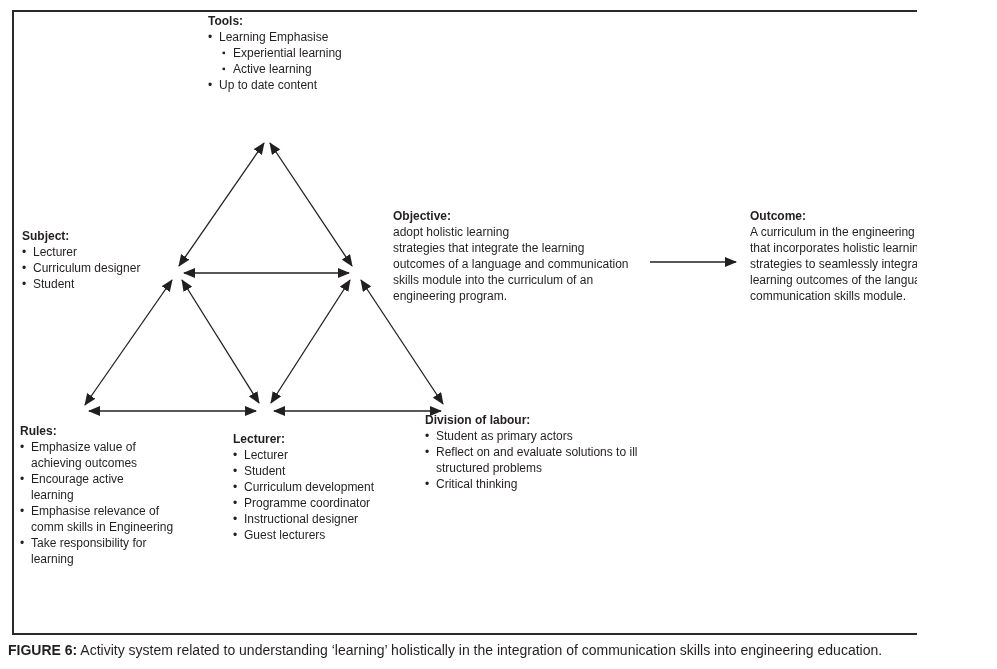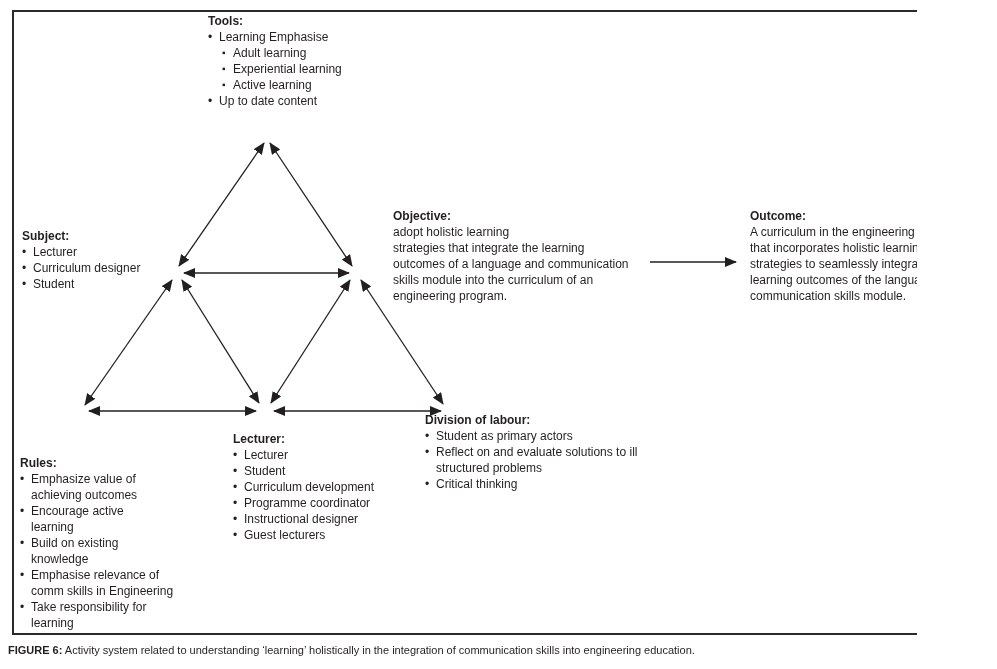--- a/index.html
+++ b/index.html
@@ -67,21 +67,21 @@
     font-size: 10px;
   }
   .node-body {
     white-space: pre-line;
   }
   .caption {
     position: absolute;
     left: 8px;
     top: 642px;
     width: 985px;
-    font-size: 11px;
+    font-size: 14px;
     line-height: 17px;
   }
   .cap-label {
     font-weight: bold;
   }
 </style>
 </head>
 <body>
 
 <div class="canvas">
@@ -105,21 +105,20 @@
       <line x1="89" y1="411" x2="256" y2="411" marker-start="url(#arrow)" marker-end="url(#arrow)"></line>
       <line x1="274" y1="411" x2="441" y2="411" marker-start="url(#arrow)" marker-end="url(#arrow)"></line>
       <line x1="650" y1="262" x2="736" y2="262" marker-end="url(#arrow)"></line>
     </g>
   </svg>
 
   <div class="node" style="left:208px; top:13px; width:220px;">
     <div class="node-title">Tools:</div>
     <ul class="node-list">
         <li class="lvl1">Learning Emphasise</li>
-        <li class="lvl2">Adult learning</li>
         <li class="lvl2">Experiential learning</li>
         <li class="lvl2">Active learning</li>
         <li class="lvl1">Up to date content</li>
       </ul>
   </div>
 
   <div class="node" style="left:22px; top:228px; width:175px;">
     <div class="node-title">Subject:</div>
     <ul class="node-list">
         <li class="lvl1">Lecturer</li>
@@ -139,29 +138,27 @@
 
   <div class="node" style="left:750px; top:208px; width:242px;">
     <div class="node-title">Outcome:</div>
     <div class="node-body">A curriculum in the engineering program
 that incorporates holistic learning
 strategies to seamlessly integrate the
 learning outcomes of the language and
 communication skills module.</div>
   </div>
 
-  <div class="node" style="left:20px; top:455px; width:190px;">
+  <div class="node" style="left:20px; top:423px; width:190px;">
     <div class="node-title">Rules:</div>
     <ul class="node-list">
         <li class="lvl1">Emphasize value of
 achieving outcomes</li>
         <li class="lvl1">Encourage active
 learning</li>
-        <li class="lvl1">Build on existing
-knowledge</li>
         <li class="lvl1">Emphasise relevance of
 comm skills in Engineering</li>
         <li class="lvl1">Take responsibility for
 learning</li>
       </ul>
   </div>
 
   <div class="node" style="left:233px; top:431px; width:190px;">
     <div class="node-title">Lecturer:</div>
     <ul class="node-list">

